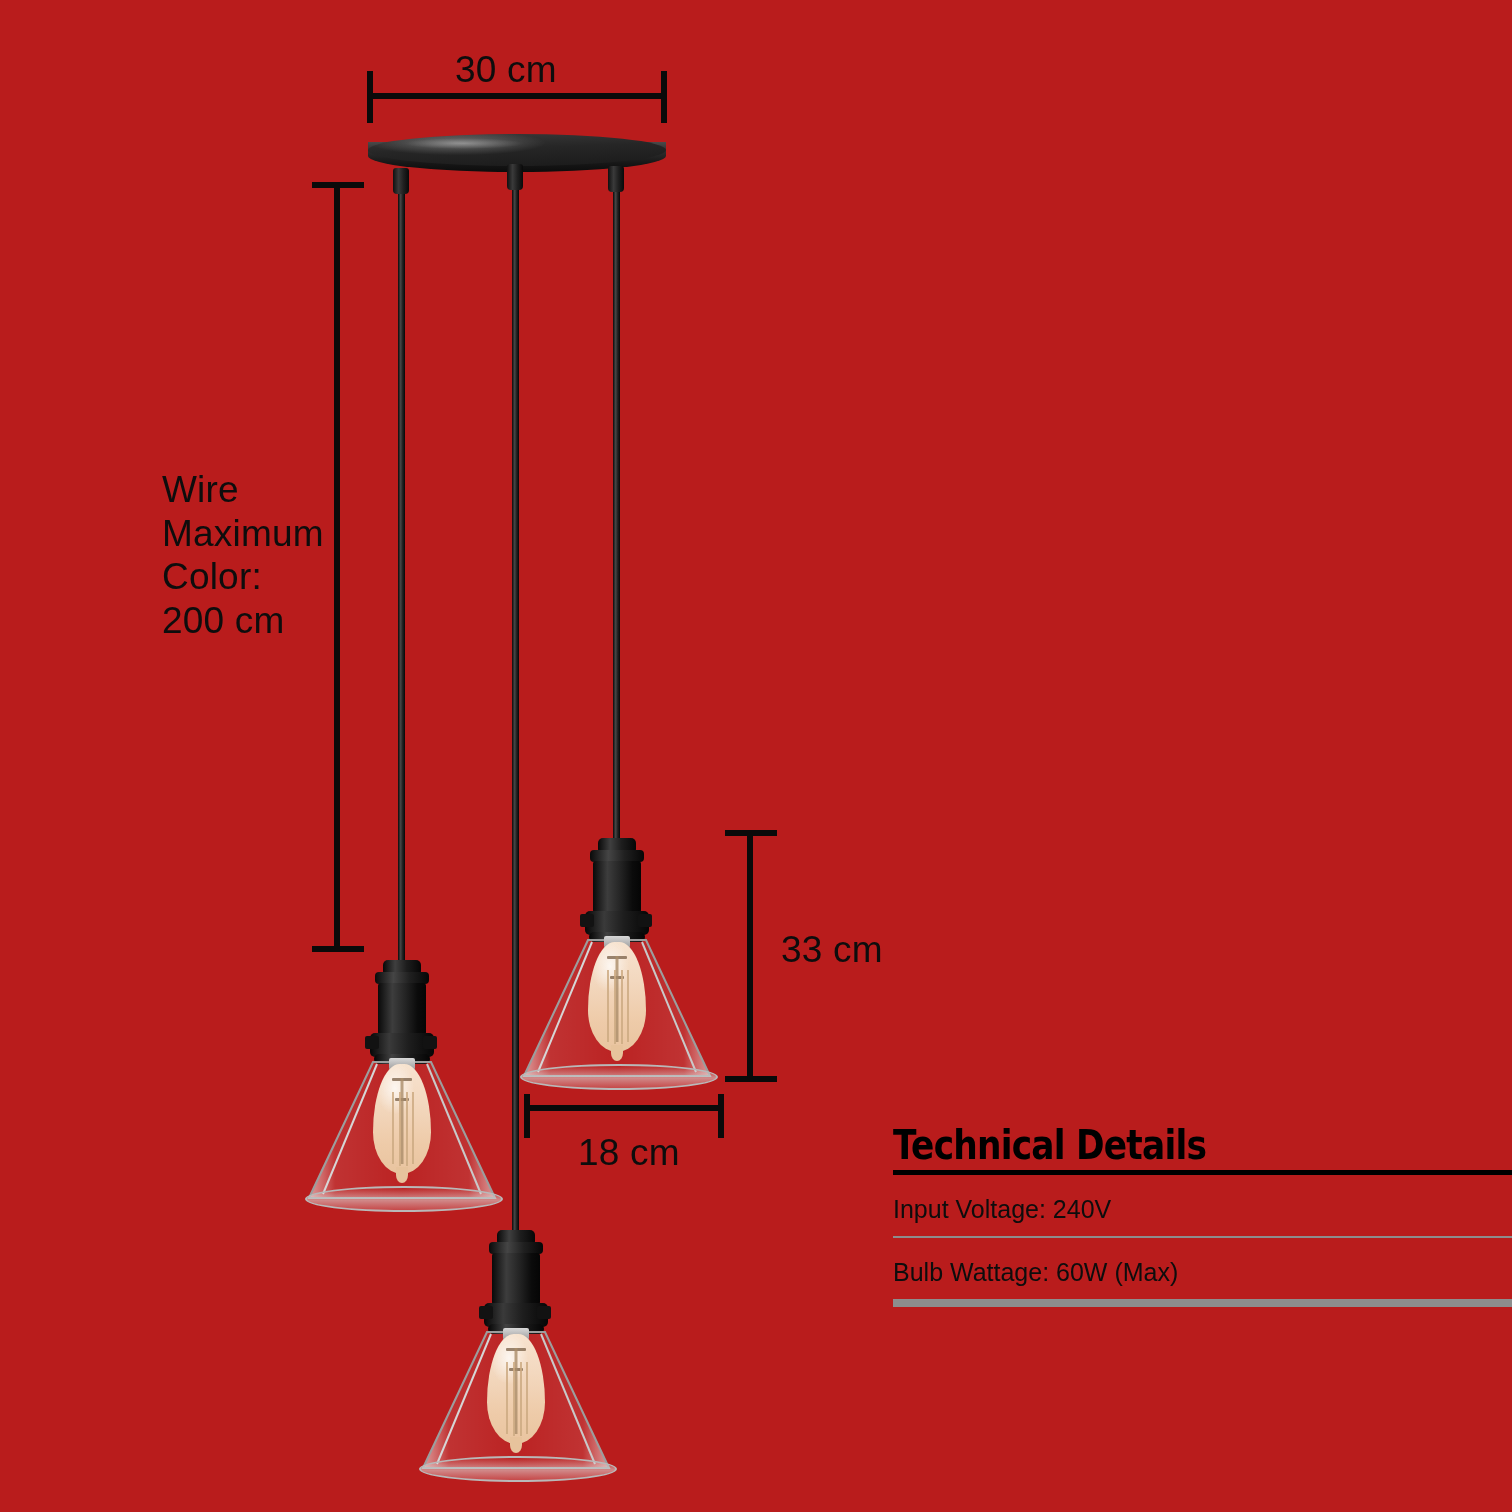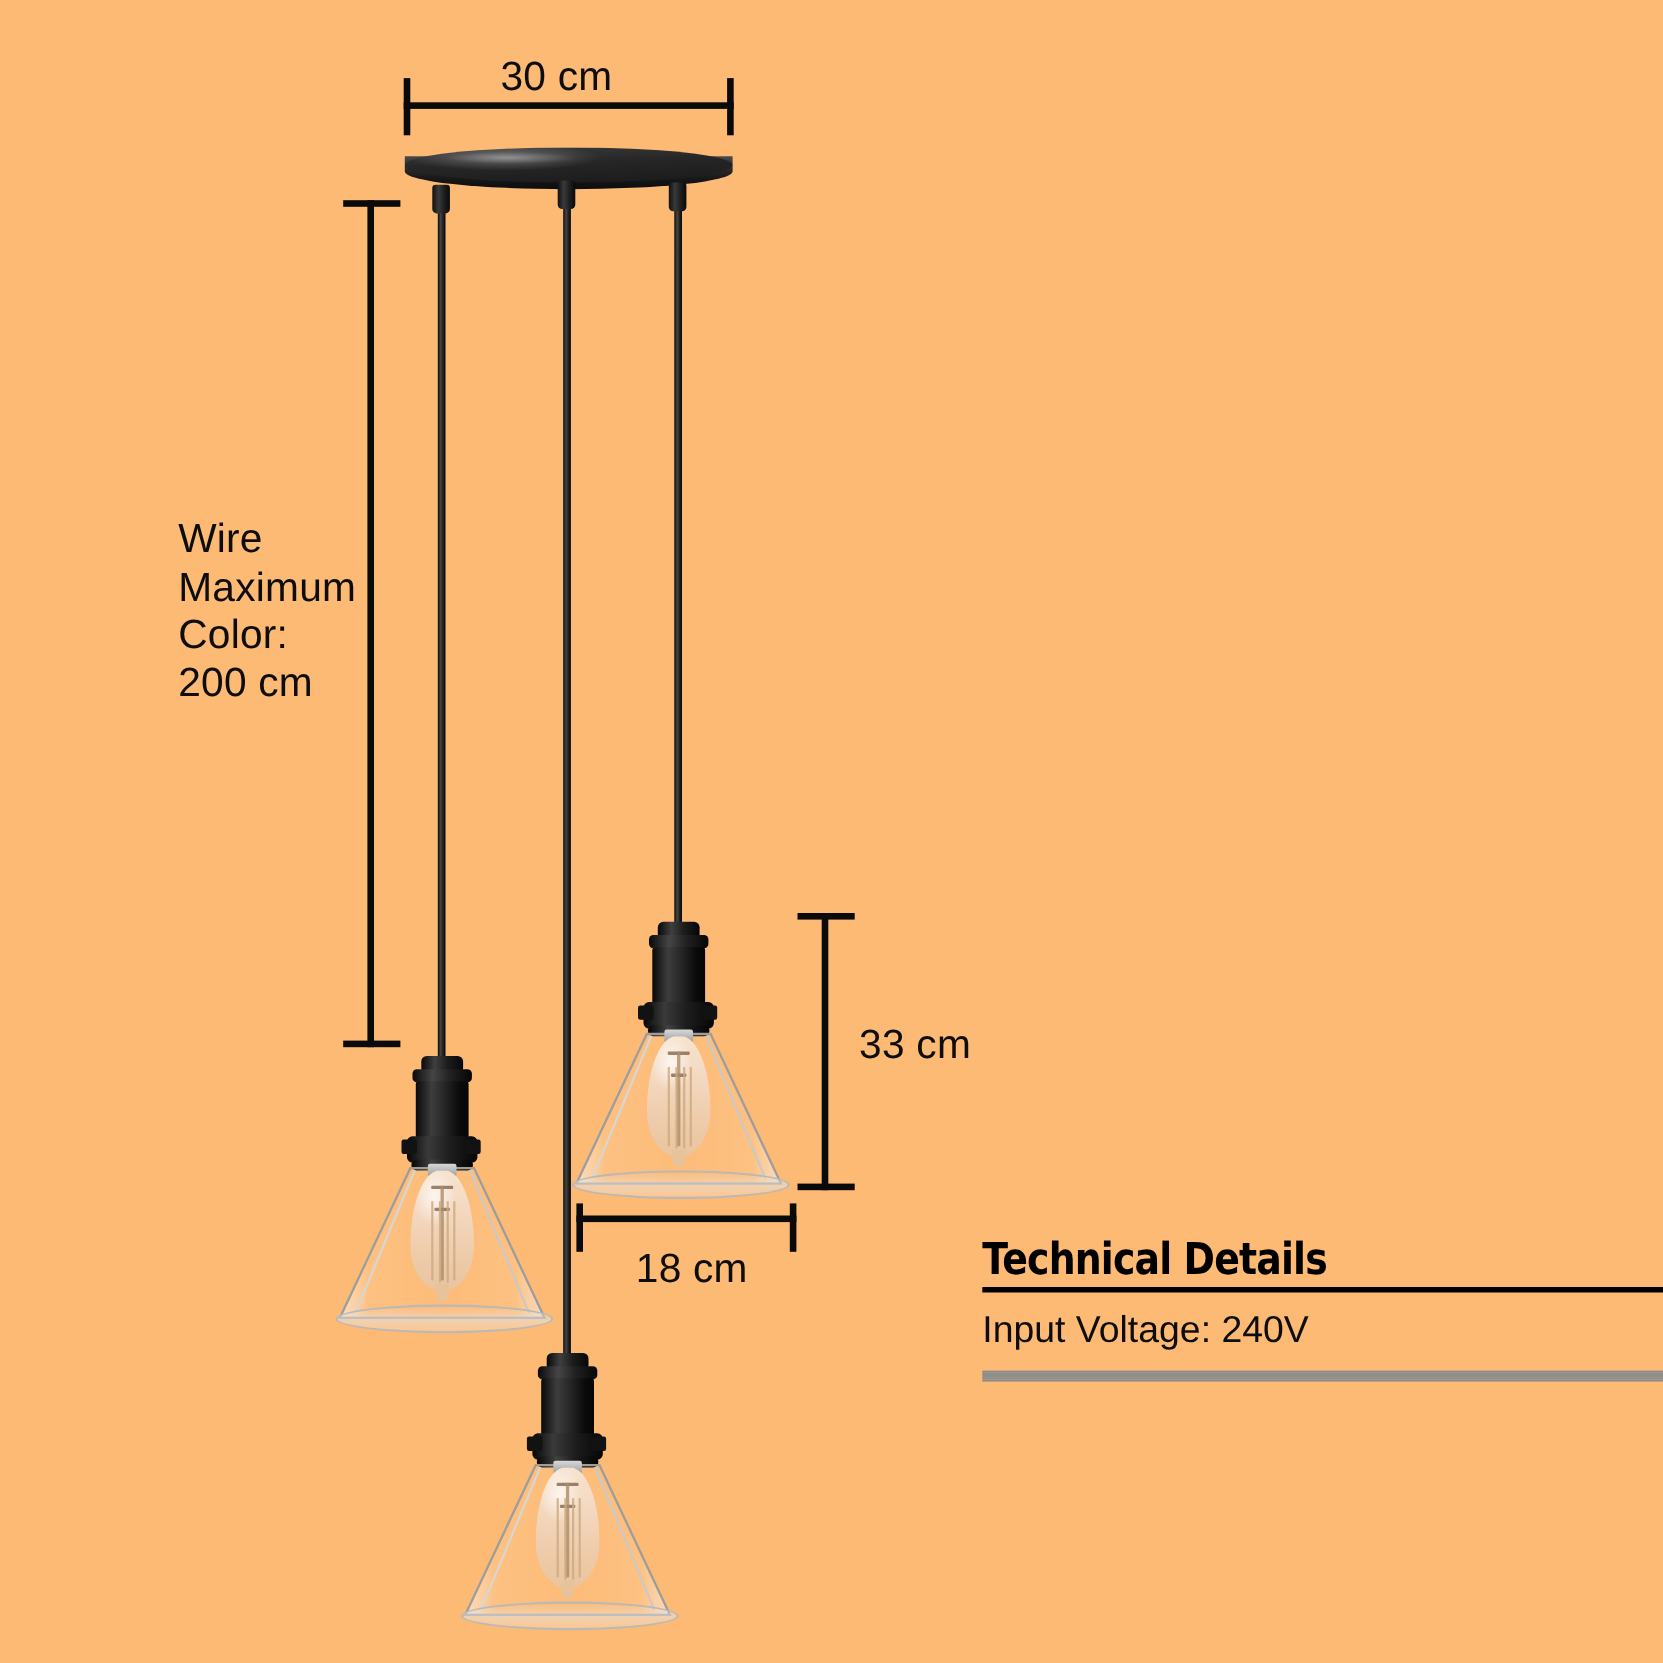--- a/index.html
+++ b/index.html
@@ -9,21 +9,21 @@
     background: #ffffff;
   }
   body {
     font-family: "Liberation Sans", sans-serif;
     -webkit-font-smoothing: antialiased;
   }
   #page {
     position: relative;
     width: 1512px;
     height: 1512px;
-    background: #fdba74;
+    background: #b91c1c;
     overflow: hidden;
   }
 
   
   .dim-label {
     position: absolute;
     color: #0d0d0d;
     font-size: 37px;
     line-height: 43px;
     letter-spacing: 0.2px;
@@ -67,25 +67,25 @@
     transform: scaleX(0.86);
     transform-origin: left center;
     white-space: pre;
   }
   .tech-rule-thick {
     height: 5px;
     background: #000000;
     margin-top: 2px;
   }
   .tech-row {
-    font-size: 34px;
+    font-size: 25px;
     line-height: 40px;
     color: #0d0d0d;
     padding-top: 14px;
-    padding-bottom: 17px;
+    padding-bottom: 7px;
     white-space: pre;
   }
   .tech-rule-thin {
     height: 2px;
     background: #8d8d8d;
   }
 
   
 
   
@@ -413,20 +413,21 @@
     </div>
   </div>
 
   <div id="tech-panel">
     <div id="tech-title">Technical Details</div>
     <div class="tech-rule-thick"></div>
 
     <div class="tech-row">Input Voltage: 240V</div>
     <div class="tech-rule-thin"></div>
 
+    <div class="tech-row">Bulb Wattage: 60W (Max)</div>
     <div class="tech-rule-thin"></div>
 
     <div class="tech-rule-thin"></div>
 
     <div class="tech-rule-thin"></div>
 
     <div class="tech-rule-thin"></div>
   </div>
 
 </div>

